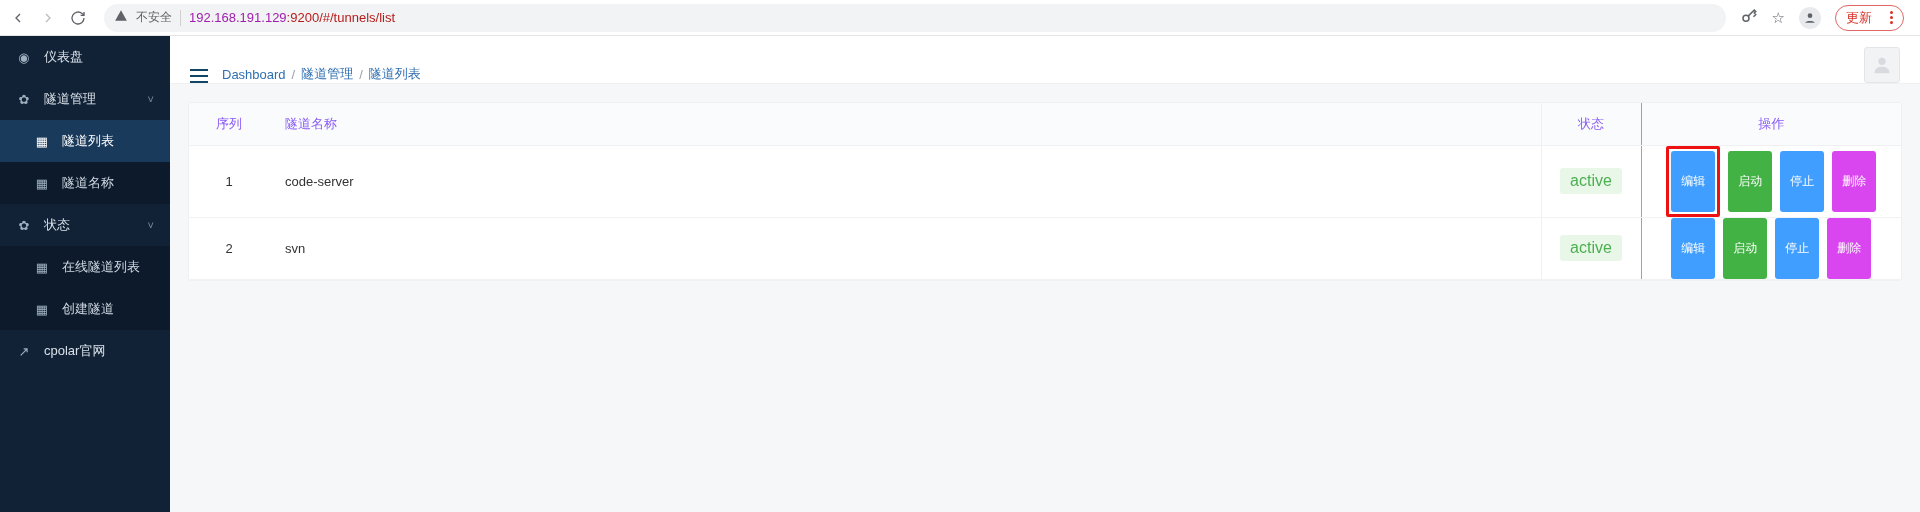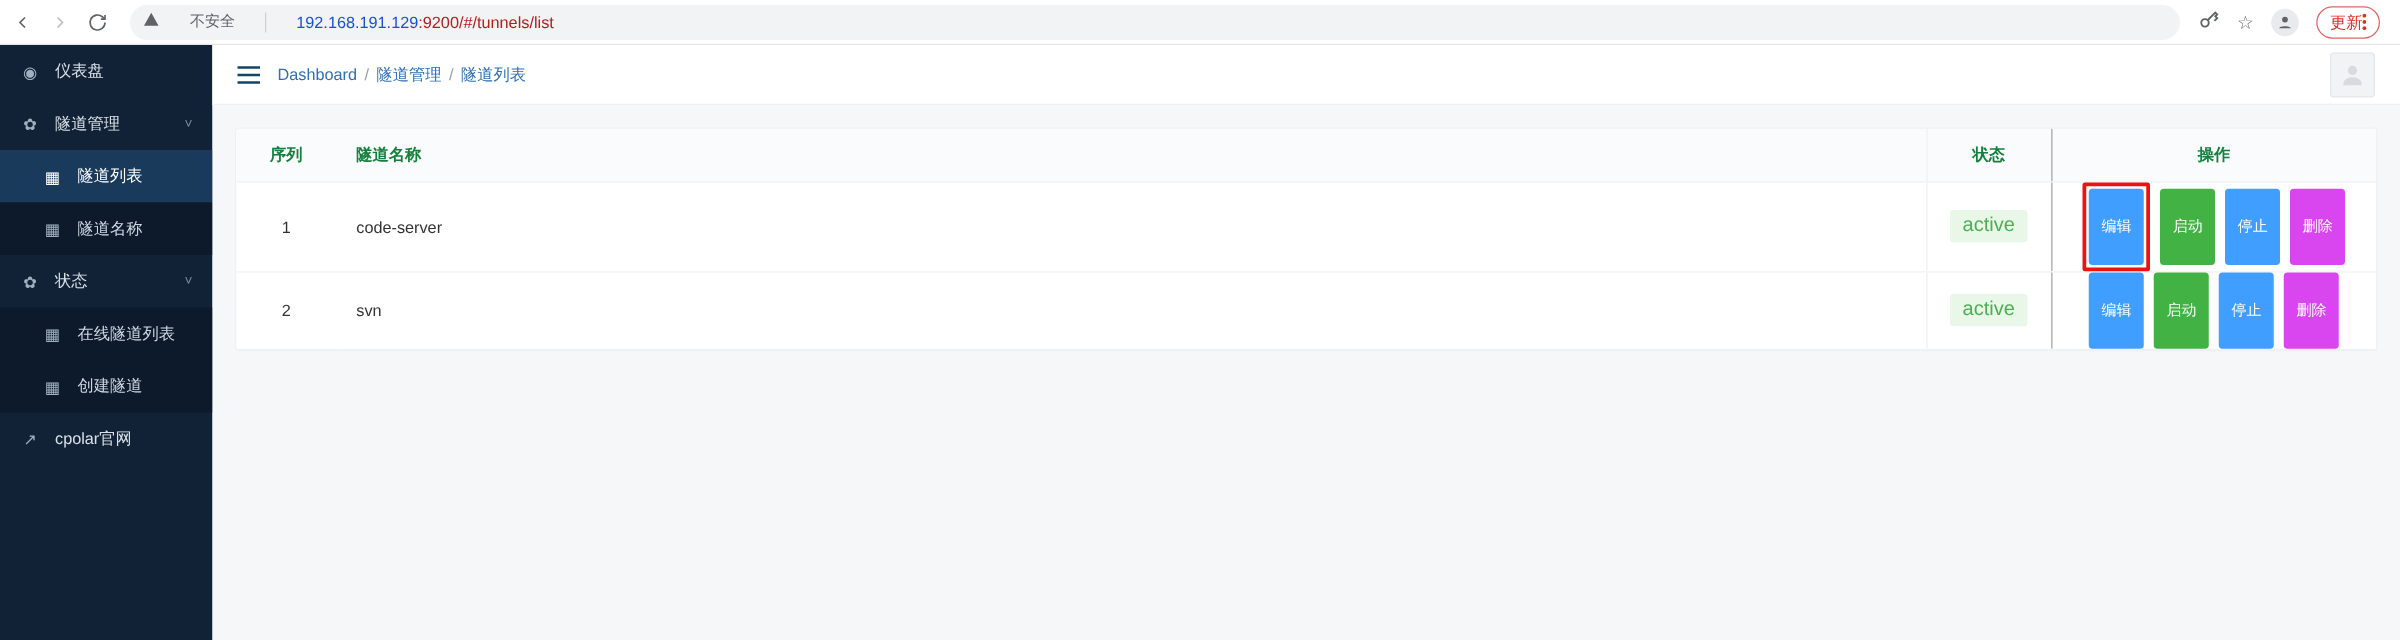--- a/index.html
+++ b/index.html
@@ -2,57 +2,57 @@
 <html><head>
 <meta charset="utf-8">
 <style>
   * { margin:0; padding:0; box-sizing:border-box; font-family: -apple-system, "PingFang SC","Microsoft YaHei", Arial, sans-serif; }
   body { background:#fff; color:#333; font-size:13px; }
 
   
   .browser-bar { height:36px; background:#fff; display:flex; align-items:center; padding:0 10px; border-bottom:1px solid #e5e5e5; gap:14px; }
   .browser-bar .nav-btn { width:16px; height:16px; display:flex; align-items:center; justify-content:center; color:#5f6368; cursor:pointer; }
   .browser-bar .nav-btn.disabled { color:#bdbdbd; }
-  .addr-wrap { flex:1; display:flex; align-items:center; height:28px; background:#f1f3f4; border-radius:14px; padding:0 10px; font-size:13px; color:#5f6368; gap:24px; margin-left:4px;}
+  .addr-wrap { flex:1; display:flex; align-items:center; height:28px; background:#f1f3f4; border-radius:14px; padding:0 10px; font-size:13px; color:#5f6368; gap:8px; margin-left:4px;}
   .addr-wrap .sec-label { color:#5f6368; font-size:12px;}
   .addr-wrap .divider { width:1px; height:16px; background:#d0d0d0; }
-  .addr-wrap .url-host { color:#1d4ed8; }
+  .addr-wrap .url-host { color:#a21caf; }
   .addr-wrap .url-path { color:#b91c1c; }
   .browser-right { display:flex; align-items:center; gap:14px; padding-right:6px; }
   .key-icon { color:#5f6368; font-size:15px;}
   .star-icon { color:#5f6368; font-size:15px;}
   .avatar-chip { width:22px; height:22px; border-radius:50%; background:#e8eaed; display:flex; align-items:center; justify-content:center; color:#5f6368; font-size:12px;}
-  .update-chip { border:1px solid #e06666; color:#d93025; border-radius:14px; height:26px; display:flex; align-items:center; padding:0 10px; gap:0; font-size:13px; }
+  .update-chip { border:1px solid #e06666; color:#d93025; border-radius:14px; height:26px; display:flex; align-items:center; padding:0 10px; gap:18px; font-size:13px; }
   .update-chip .dots{ display:flex; flex-direction:column; gap:2px; }
   .update-chip .dot{ width:3px; height:3px; border-radius:50%; background:#d93025; }
 
   
   .app { display:flex; height:calc(100vh - 36px); }
   .sidebar { width:170px; background:#112236; color:#c9d4df; display:flex; flex-direction:column; }
   .side-item { display:flex; align-items:center; gap:12px; height:42px; padding:0 16px; cursor:pointer; color:#d9e0e8; }
   .side-item .icon { width:16px; text-align:center; font-size:13px; color:#9fb0c0;}
   .side-item.sub { padding-left:34px; background:#0c1a2b; color:#cfd8e2;}
   .side-item.active { background:#193a5b; color:#fff; }
   .side-item.active .icon { color:#fff; }
   .side-item .chev { margin-left:auto; font-size:11px; color:#7e8c9a;}
 
   .main { flex:1; background:#f6f7f9; display:flex; flex-direction:column; }
-  .topbar { height:48px; background:#fff; display:flex; align-items:center; padding:0 20px; gap:14px; border-bottom:1px solid #eef0f2; }
+  .topbar { height:48px; background:#fff; display:flex; align-items:flex-end; padding:0 20px; gap:14px; border-bottom:1px solid #eef0f2; }
   .hamburger { width:18px; height:14px; display:flex; flex-direction:column; justify-content:space-between; cursor:pointer;}
   .hamburger span{ display:block; height:2px; background:#124665; }
   .crumbs { display:flex; gap:6px; align-items:center; font-size:13px; color:#95a0ac; }
   .crumbs .link { color:#2f6fb2; cursor:pointer;}
   .crumbs .active-crumb { color:#2f6fb2; font-weight:500;}
   .avatar-box { margin-left:auto; width:36px; height:36px; border-radius:3px; background:#f2f3f5; border:1px solid #e3e6e9; display:flex; align-items:center; justify-content:center; color:#c5c9ce;}
   .avatar-box svg{ width:22px; height:22px; }
 
   .content { padding:18px; }
   .panel { background:#fff; border:1px solid #eef0f2; border-radius:3px; overflow:hidden; }
   table { width:100%; border-collapse:collapse; }
-  thead th { text-align:left; font-weight:700; font-size:13px; color:#15803d; background:#fafbfc; height:42px; padding:0 16px; border-bottom:1px solid #eef0f2; }
+  thead th { text-align:left; font-weight:400; font-size:13px; color:#8b5cf6; background:#fafbfc; height:42px; padding:0 16px; border-bottom:1px solid #eef0f2; }
   tbody td { font-size:13px; color:#333; height:46px; padding:0 16px; border-bottom:1px solid #f0f2f4; }
   th.col-index, td.col-index { width:80px; text-align:center; }
   th.col-status, td.col-status { width:100px; text-align:center; border-left:1px solid #eef0f2;}
   th.col-actions, td.col-actions { width:260px; text-align:center; border-left:1px solid #a3a3a3;}
   .actions-wrap { display:inline-flex; gap:8px; align-items:center; }
   .badge { display:inline-block; padding:4px 10px; border-radius:3px; font-size:16px; }
   .badge.active { background:#e9f7e9; color:#4caf50; }
   .btn { display:inline-block; min-width:44px; text-align:center; padding:22px 10px; border-radius:3px; font-size:12px; color:#fff; cursor:pointer; }
   .btn.blue { background:#3f9eff; }
   .btn.green { background:#43b244; }

